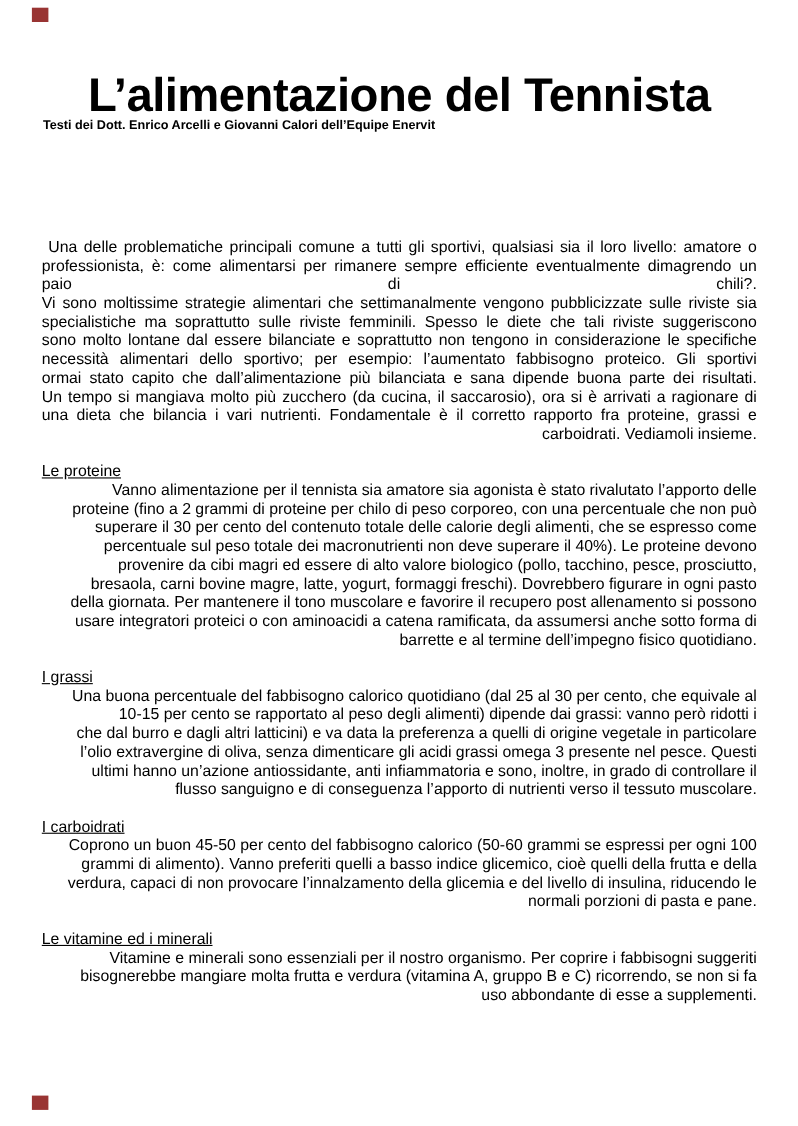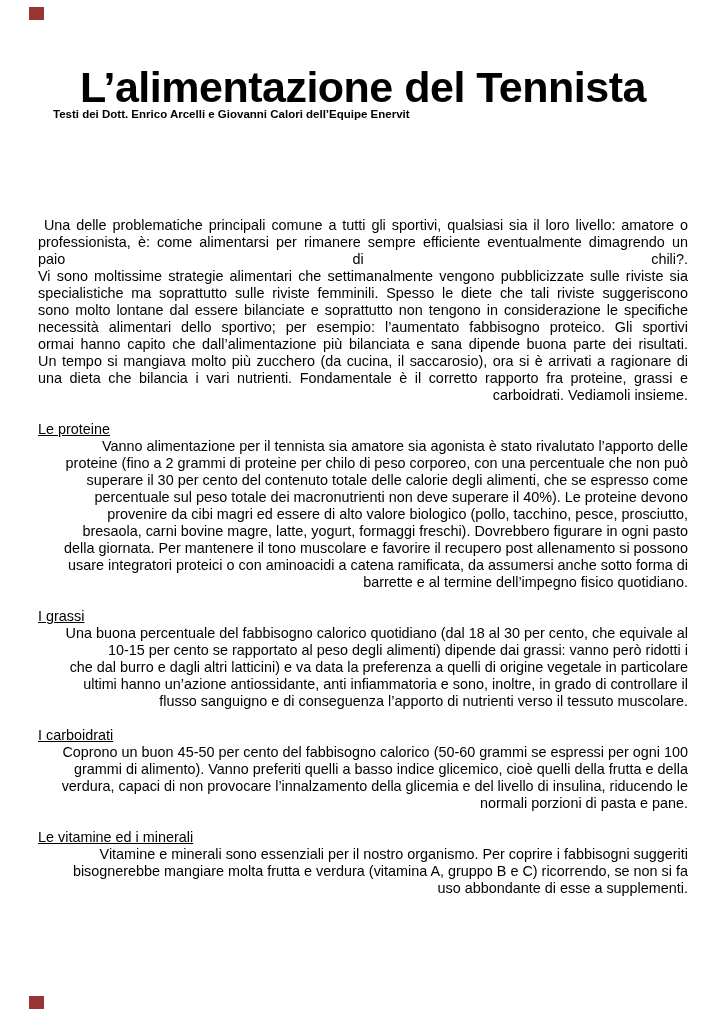--- a/index.html
+++ b/index.html
@@ -16,21 +16,21 @@
   #marker-top { top: 7px; }
   #marker-bottom { top: 996px; }
   .content { position: absolute; left: 38px; top: 0; width: 650px; }
   .doc-title {
     position: absolute; top: 65px; left: 0; width: 100%;
     margin: 0; text-align: center;
     font-size: 43px; line-height: 44px; font-weight: bold;
     letter-spacing: -0.5px; white-space: nowrap;
   }
   .doc-subtitle {
-    position: absolute; top: 107px; left: 15px;
+    position: absolute; top: 107px; left: 1px;
     font-size: 11.5px; line-height: 14px; font-weight: bold;
     white-space: nowrap;
   }
   .body-text {
     position: absolute; top: 201px; left: 0; width: 650px;
     font-size: 14.4px; line-height: 17px; margin-top: 16px;
   }
   .line  { white-space: pre; text-align: right; }
   .jline { white-space: pre-wrap; text-align: justify; text-align-last: justify; }
   .spread { display: flex; justify-content: space-between; width: 100%; }
@@ -64,21 +64,21 @@
         <div class="spread">
           <span>paio</span>
           <span>di</span>
           <span>chili?.</span>
         </div>
         <div>
             <div class="jline">Vi sono moltissime strategie alimentari che settimanalmente vengono pubblicizzate sulle riviste sia</div>
             <div class="jline">specialistiche ma soprattutto sulle riviste femminili. Spesso le diete che tali riviste suggeriscono</div>
             <div class="jline">sono molto lontane dal essere bilanciate e soprattutto non tengono in considerazione le specifiche</div>
             <div class="jline">necessità alimentari dello sportivo; per esempio: l’aumentato fabbisogno proteico. Gli sportivi</div>
-            <div class="jline">ormai hanno capito che dall’alimentazione più bilanciata e sana dipende buona parte dei risultati.</div>
+            <div class="jline">ormai stato capito che dall’alimentazione più bilanciata e sana dipende buona parte dei risultati.</div>
             <div class="jline">Un tempo si mangiava molto più zucchero (da cucina, il saccarosio), ora si è arrivati a ragionare di</div>
             <div class="jline">una dieta che bilancia i vari nutrienti. Fondamentale è il corretto rapporto fra proteine, grassi e</div>
           </div>
         <div class="line">carboidrati. Vediamoli insieme.</div>
       </div>
 
       <section>
         <div class="gap"></div>
         <h2 class="heading">Le proteine</h2>
         <div>
@@ -91,23 +91,24 @@
             <div class="line">della giornata. Per mantenere il tono muscolare e favorire il recupero post allenamento si possono</div>
             <div class="line">usare integratori proteici o con aminoacidi a catena ramificata, da assumersi anche sotto forma di</div>
             <div class="line">barrette e al termine dell’impegno fisico quotidiano.</div>
           </div>
       </section>
 
       <section>
         <div class="gap"></div>
         <h2 class="heading">I grassi</h2>
         <div>
-            <div class="line">Una buona percentuale del fabbisogno calorico quotidiano (dal 18 al 30 per cento, che equivale al</div>
+            <div class="line">Una buona percentuale del fabbisogno calorico quotidiano (dal 25 al 30 per cento, che equivale al</div>
             <div class="line">10-15 per cento se rapportato al peso degli alimenti) dipende dai grassi: vanno però ridotti i</div>
             <div class="line">che dal burro e dagli altri latticini) e va data la preferenza a quelli di origine vegetale in particolare</div>
+            <div class="line">l’olio extravergine di oliva, senza dimenticare gli acidi grassi omega 3 presente nel pesce. Questi</div>
             <div class="line">ultimi hanno un’azione antiossidante, anti infiammatoria e sono, inoltre, in grado di controllare il</div>
             <div class="line">flusso sanguigno e di conseguenza l’apporto di nutrienti verso il tessuto muscolare.</div>
           </div>
       </section>
 
       <section>
         <div class="gap"></div>
         <h2 class="heading">I carboidrati</h2>
         <div>
             <div class="line">Coprono un buon 45-50 per cento del fabbisogno calorico (50-60 grammi se espressi per ogni 100</div>

